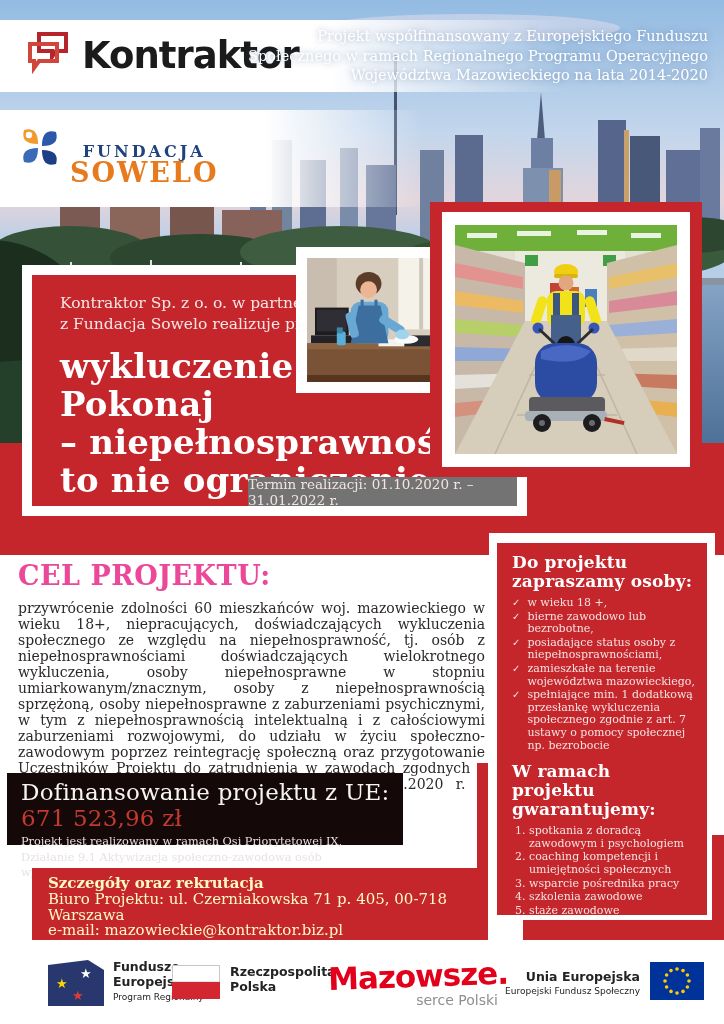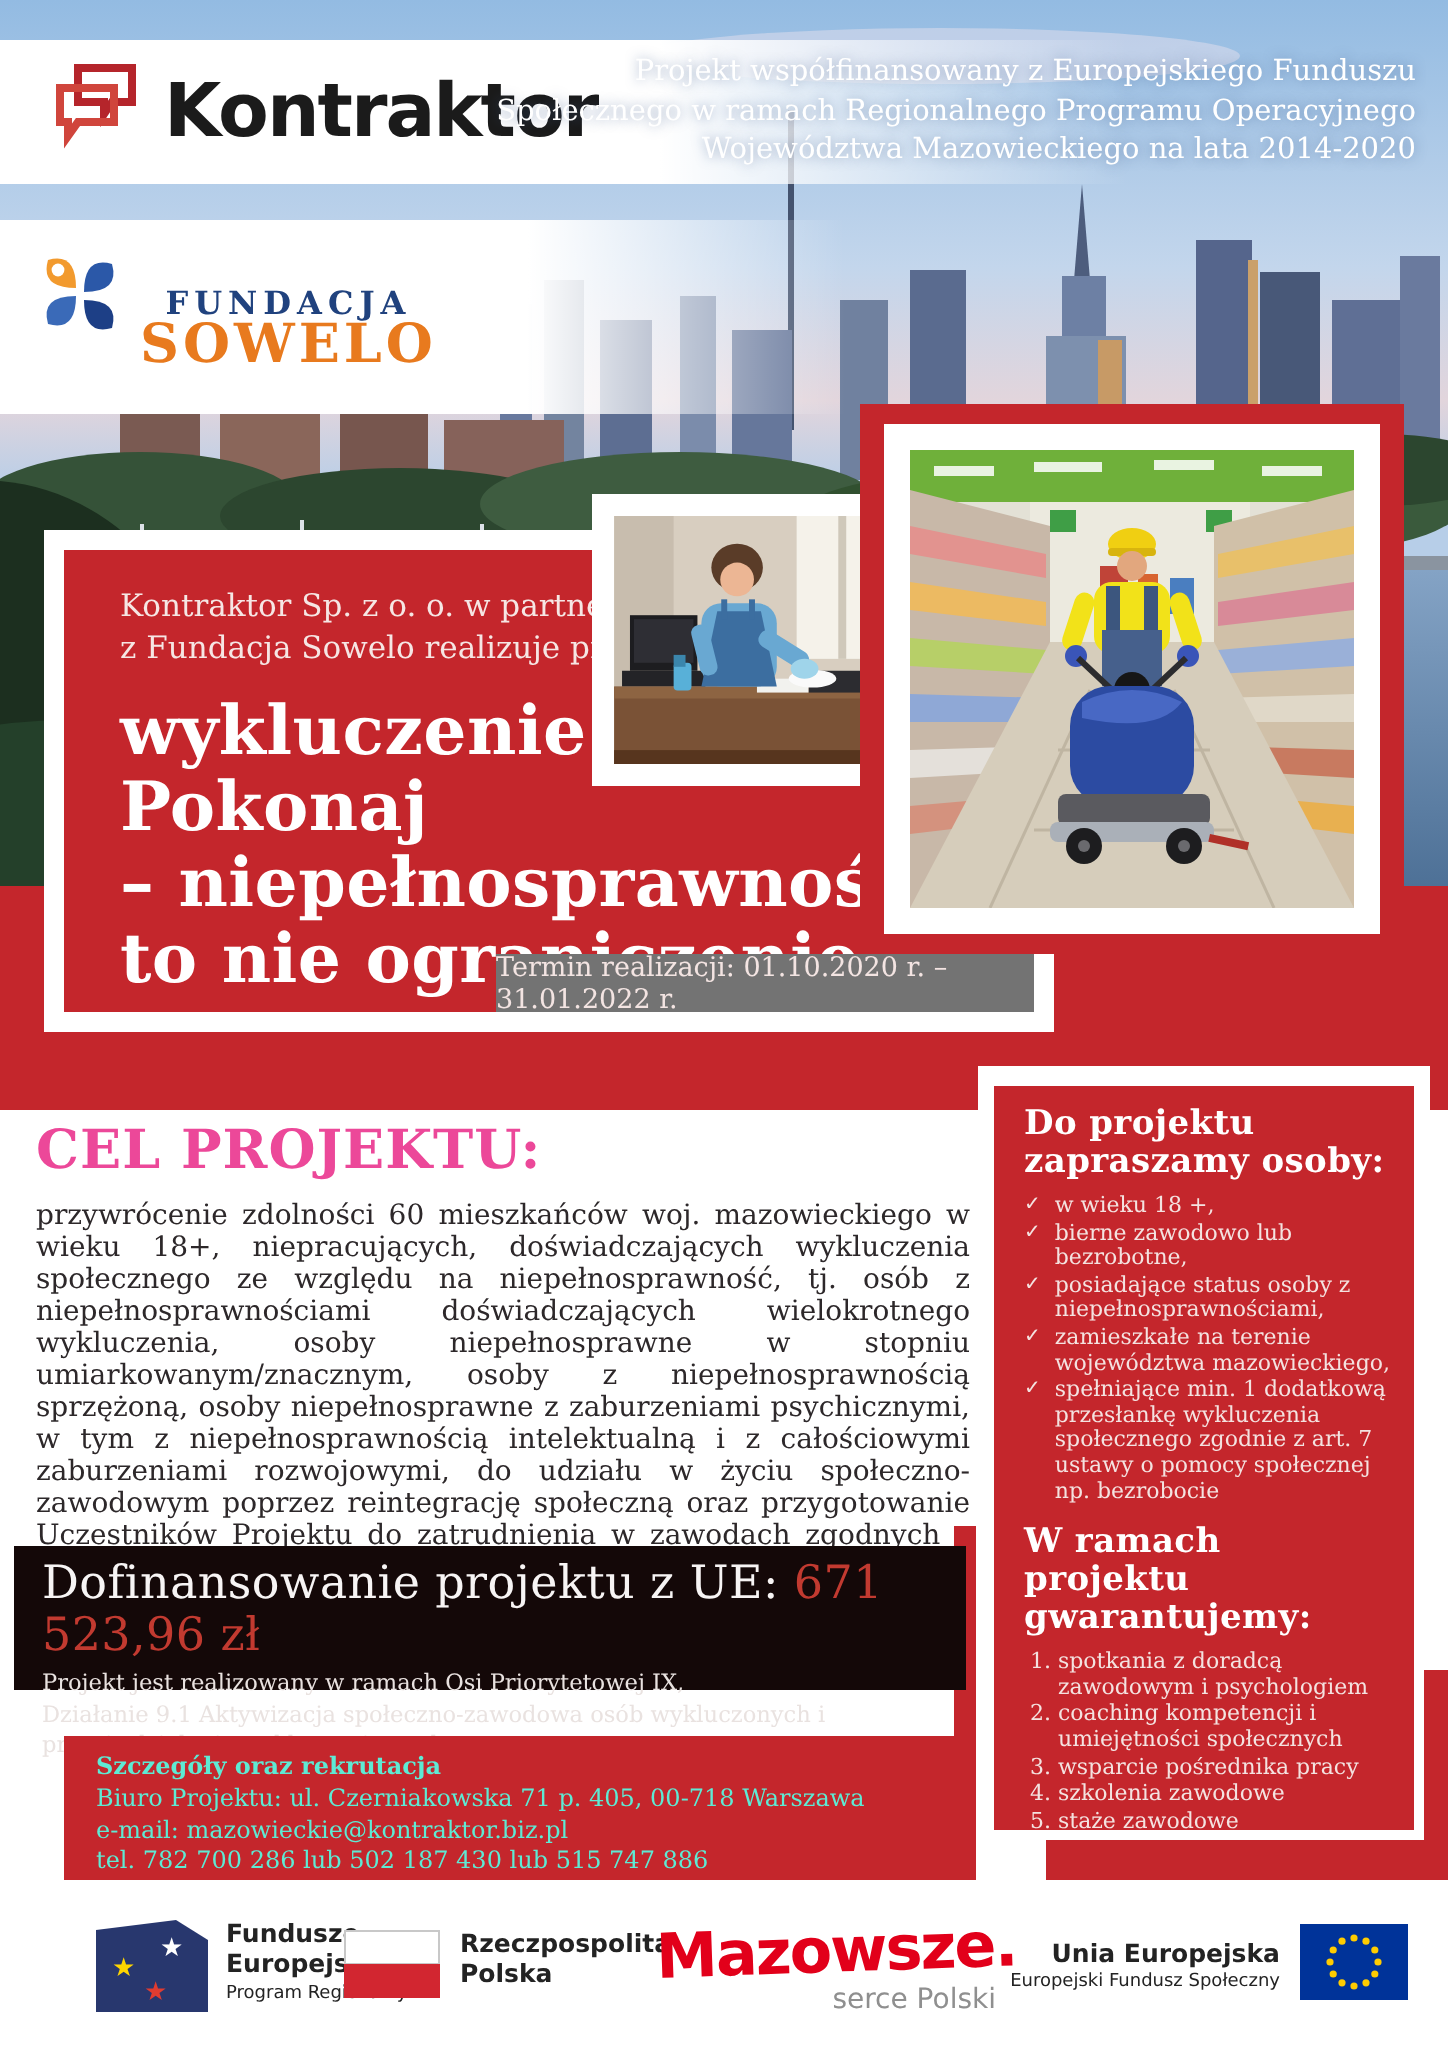--- a/index.html
+++ b/index.html
@@ -57,29 +57,29 @@
   .sb-gap{height:9px;}
   ol.gl{margin:0;padding:0 0 0 17px;font-size:11px;line-height:12.6px;color:#f4e2e0;}
   ol.gl li{margin-bottom:1px;}
 
   
   .accent-left{left:477px;top:763px;width:11px;height:177px;background:#c4262c;}
   .accent-right{left:712px;top:835px;width:12px;height:105px;background:#c4262c;}
   .accent-bottom{left:523px;top:920px;width:201px;height:20px;background:#c4262c;}
 
   
-  .funding-box{left:7px;top:773px;width:476px;height:72px;background:#140808;box-sizing:border-box;
+  .funding-box{left:7px;top:773px;width:396px;height:72px;background:#140808;box-sizing:border-box;
     padding:6px 12px 0 14px;}
   .funding-title{font-size:23px;color:#f7f4f4;letter-spacing:.2px;}
   .funding-amount{color:#c23a30;}
   .funding-notes{margin-top:3px;color:#e9e2e0;font-size:11.3px;line-height:15.5px;}
 
   
   .contact-box{left:32px;top:868px;width:456px;height:72px;background:#c4262c;box-sizing:border-box;
-    padding:8px 14px 12px 16px;color:#5eead4;font-size:12px;line-height:15.8px;}
+    padding:8px 14px 12px 16px;color:#fef9c3;font-size:15px;line-height:15.8px;}
   .contact-heading{font-weight:bold;}
 
   
   .footer{left:0;top:940px;width:724px;height:84px;background:#ffffff;}
   .f-text{font-family:"DejaVu Sans",sans-serif;color:#232323;}
   .f-title{font-size:12.5px;line-height:14.5px;font-weight:bold;}
   .f-sub{font-size:9px;margin-top:3px;}
   .fe-logo{left:48px;top:20px;display:flex;gap:9px;align-items:flex-start;}
   .pl-logo{left:172px;top:25px;display:flex;gap:10px;align-items:flex-start;}
   .mz-logo{left:328px;top:18px;width:170px;}

